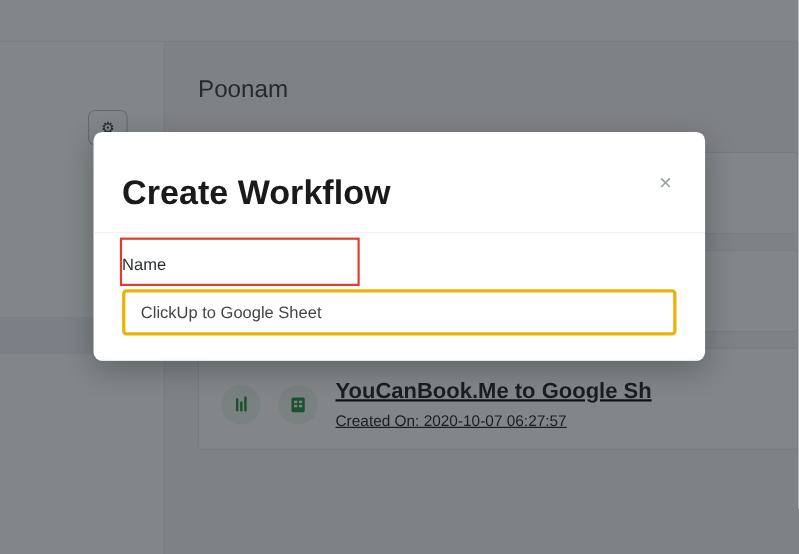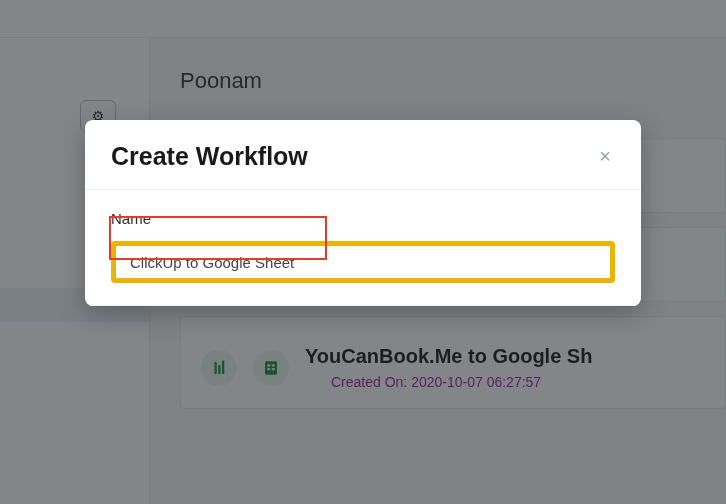--- a/index.html
+++ b/index.html
@@ -10,36 +10,36 @@
   .bg { position: absolute; inset: 0; background: #f5f7f8; }
   .bg-topbar { height: 38px; background: #fff; border-bottom: 1px solid #e5e8eb; }
   .bg-main { display: flex; height: calc(100% - 38px); }
   .bg-sidebar { width: 170px; background: #fff; margin-left: -20px; border-right: 1px solid #e5e8eb; padding-top: 60px; position: relative; }
   .sidebar-icon-box { position: absolute; top: 62px; left: 100px; width: 36px; height: 32px; border: 1px solid #b9c2c9; border-radius: 6px; display:flex; align-items:center; justify-content:center; color:#333; font-size:14px; }
   .sidebar-active { position:absolute; top:250px; left:0; right:0; height:34px; background:#eaf1fb; }
   .bg-content { flex: 1; padding: 30px 0 0 30px; }
   .content-header { font-size: 22px; color: #333; margin-bottom: 44px; }
   .card { background:#fff; border:1px solid #e5e8eb; border-radius:4px; margin-bottom:14px; padding:14px 20px; }
   .card-title { font-size: 20px; font-weight: 600; color: #1a1a1a; margin-bottom: 6px; }
-  .card-sub { font-size: 14px; color: #a21caf; margin-left: 26px; }
+  .card-sub { font-size: 14px; color: #0f172a; }
   .card-flex { display:flex; align-items:center; gap: 16px; margin-top: 10px; }
   .circle-icon { width: 36px; height: 36px; border-radius: 50%; background: #e9f5ee; display:flex; align-items:center; justify-content:center; }
   .circle-icon.green svg { fill:#1b8a3b; }
 
   
   .overlay { position: absolute; inset: 0; background: rgba(30,34,38,0.55); display: flex; align-items: flex-start; justify-content: center; padding-top: 120px; }
 
   
   .modal { width: 556px; background: #fff; border-radius: 8px; box-shadow: 0 8px 26px rgba(0,0,0,0.25); overflow: hidden; }
   .modal-header { display:flex; align-items:center; justify-content:space-between; padding: 22px 26px 18px 26px; border-bottom: 1px solid #eef1f3; }
-  .modal-title { font-size: 25px; font-weight: 700; color: #1a1a1a; }
+  .modal-title { font-size: 31px; font-weight: 700; color: #1a1a1a; margin-top: 15px; }
   .modal-close { width: 20px; height: 20px; display:flex; align-items:center; justify-content:center; cursor:pointer; color:#9aa1a9; font-size: 20px; font-weight: 400; }
   .modal-body { padding: 20px 26px 22px 26px; border-bottom: 1px solid #eef1f3; }
   .form-label { font-size: 15px; color: #2a2e33; margin-bottom: 14px; }
-  .text-input { width: 100%; height: 42px; border: 5px solid #eab308; border-radius: 4px; padding: 16px 14px; font-size: 15px; color: #444; outline: none; }
+  .text-input { width: 100%; height: 42px; border: 3px solid #eab308; border-radius: 4px; padding: 16px 14px; font-size: 15px; color: #444; outline: none; }
   .highlight-box { position:absolute; border: 2px solid #e43b2a; pointer-events: none; }
   .modal-footer { padding: 16px 20px 18px 20px; display:flex; justify-content:flex-end; }
   .btn-primary { background: #0d6efd; color: #fff; border: none; border-radius: 6px; font-size: 16px; font-weight: 500; padding: 12px 22px; cursor: pointer; }
 </style>
 </head>
 <body>
 
 <div class="bg">
   <div class="bg-topbar"></div>
   <div class="bg-main">
@@ -54,21 +54,21 @@
 
       <div class="card" style="margin-left:210px;">
         <div class="card-title">Response</div>
         <div class="card-sub">23</div>
       </div>
       <div class="card" style="margin-left:210px;">
         <div class="card-title">ctiveCam</div>
         <div class="card-sub">08</div>
       </div>
 
-      <div class="card" style="padding:18px 20px;">
+      <div class="card" style="padding:18px 20px;text-decoration:underline;">
         <div class="card-flex">
           <div class="circle-icon green">
             <svg width="18" height="18" viewBox="0 0 24 24">
                 <rect x="6" y="4" width="3" height="16" rx="1"></rect>
                 <rect x="11" y="8" width="3" height="12" rx="1"></rect>
                 <rect x="16" y="2" width="3" height="18" rx="1"></rect>
               </svg>
           </div>
           <div class="circle-icon green">
             <svg width="18" height="18" viewBox="0 0 24 24">

